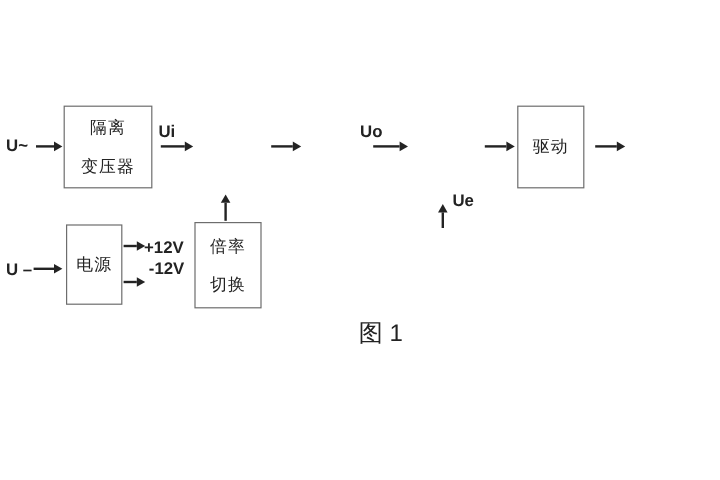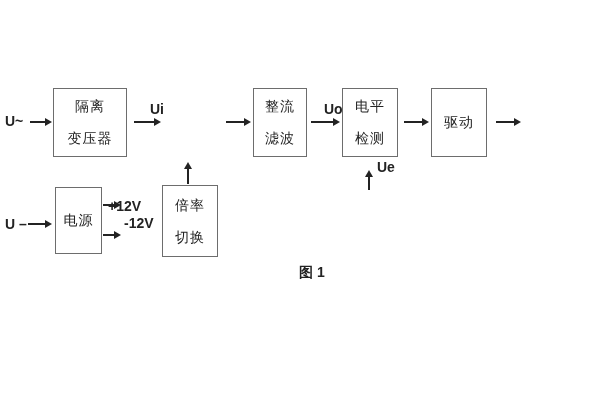--- a/index.html
+++ b/index.html
@@ -28,24 +28,23 @@
   }
   .lbl{
     position:absolute;
     font-size:14px;
     font-weight:600;
     color:#232323;
     white-space:nowrap;
   }
   .caption{
     position:absolute;
-    font-size:14px;
+    font-size:20px;
     color:#232323;
     white-space:nowrap;
-    font-weight:bold;
   }
   
   .ah{
     position:absolute;
     height:2px;
     background:#232323;
   }
   .ah::after{
     content:"";
     position:absolute;
@@ -75,29 +74,21 @@
 <body>
 
 <div class="canvas">
 
   <div class="box" style="left:53px;top:88px;width:74px;height:69px">
     <span>隔离</span>
     <span>变压器</span>
   </div>
 
 
-  <div class="box" style="left:253px;top:88px;width:54px;height:69px">
-    <span>整流</span>
-    <span>滤波</span>
-  </div>
 
-  <div class="box" style="left:342px;top:88px;width:56px;height:69px">
-    <span>电平</span>
-    <span>检测</span>
-  </div>
 
   <div class="box" style="left:431px;top:88px;width:56px;height:69px">
     <span>驱动</span>
   </div>
 
 
   <div class="box" style="left:55px;top:187px;width:47px;height:67px">
     <span>电源</span>
   </div>
 
@@ -114,22 +105,22 @@
   <div class="ah" style="left:404px;top:121px;width:18px"></div>
   <div class="ah" style="left:496px;top:121px;width:18px"></div>
   <div class="ah" style="left:28px;top:223px;width:17px"></div>
   <div class="ah" style="left:103px;top:204px;width:11px"></div>
   <div class="ah" style="left:103px;top:234px;width:11px"></div>
 
   <div class="av" style="left:187px;top:169px;height:15px"></div>
   <div class="av" style="left:368px;top:177px;height:13px"></div>
 
   <span class="lbl" style="left:5px;top:113px">U~</span>
-  <span class="lbl" style="left:150px;top:101px">Ui</span>
-  <span class="lbl" style="left:324px;top:101px">Uo</span>
+  <span class="lbl" style="left:132px;top:101px">Ui</span>
+  <span class="lbl" style="left:300px;top:101px">Uo</span>
   <span class="lbl" style="left:5px;top:216px">U –</span>
-  <span class="lbl" style="left:108px;top:198px">+12V</span>
+  <span class="lbl" style="left:120px;top:198px">+12V</span>
   <span class="lbl" style="left:124px;top:215px">-12V</span>
   <span class="lbl" style="left:377px;top:159px">Ue</span>
 
   <span class="caption" style="left:299px;top:264px">图 1</span>
 
 </div>
 
 </body></html>

